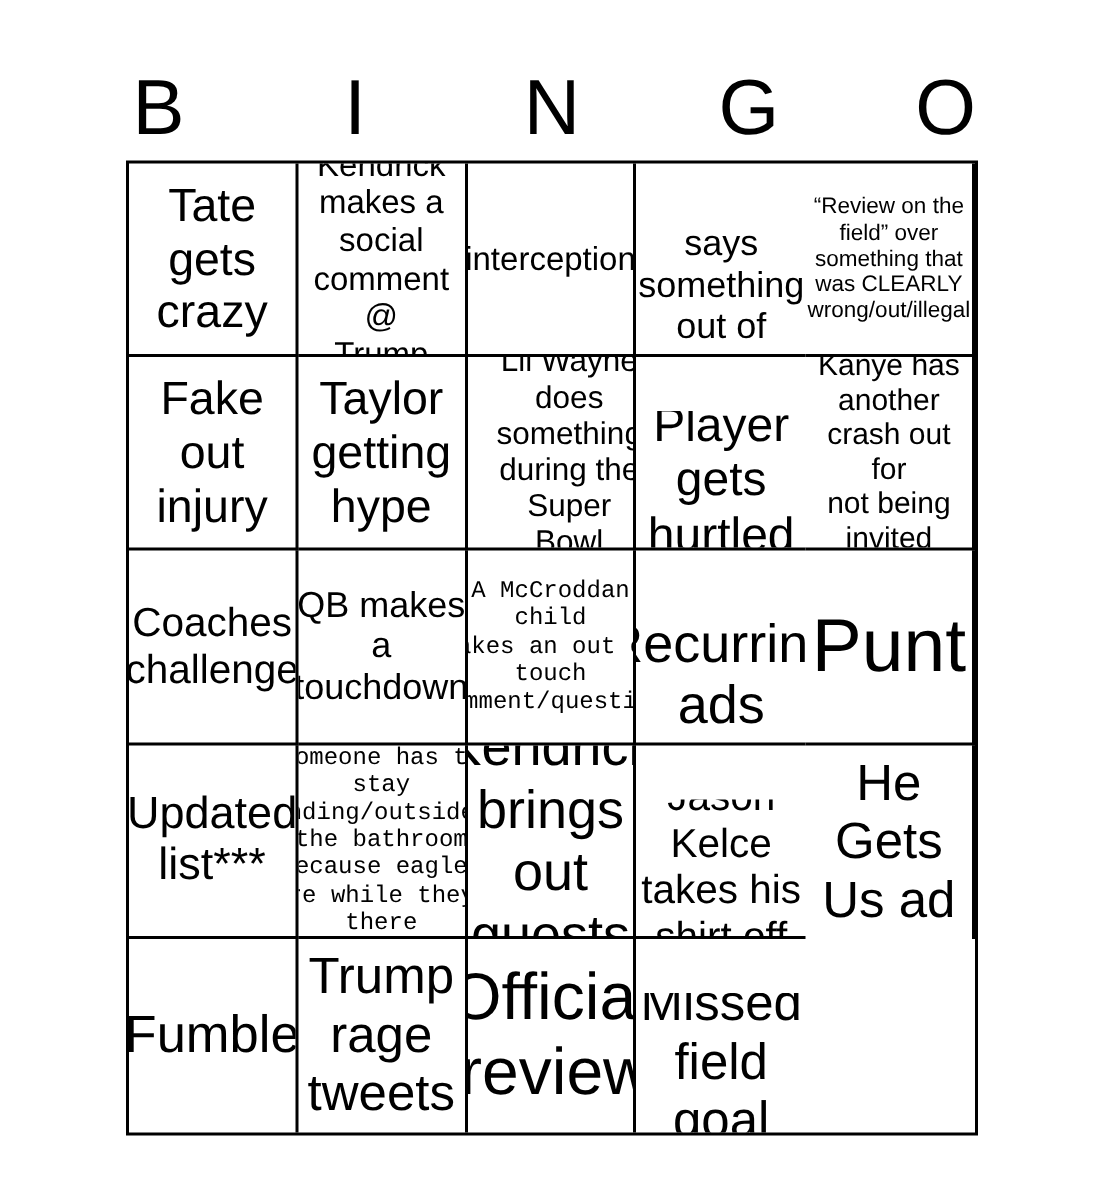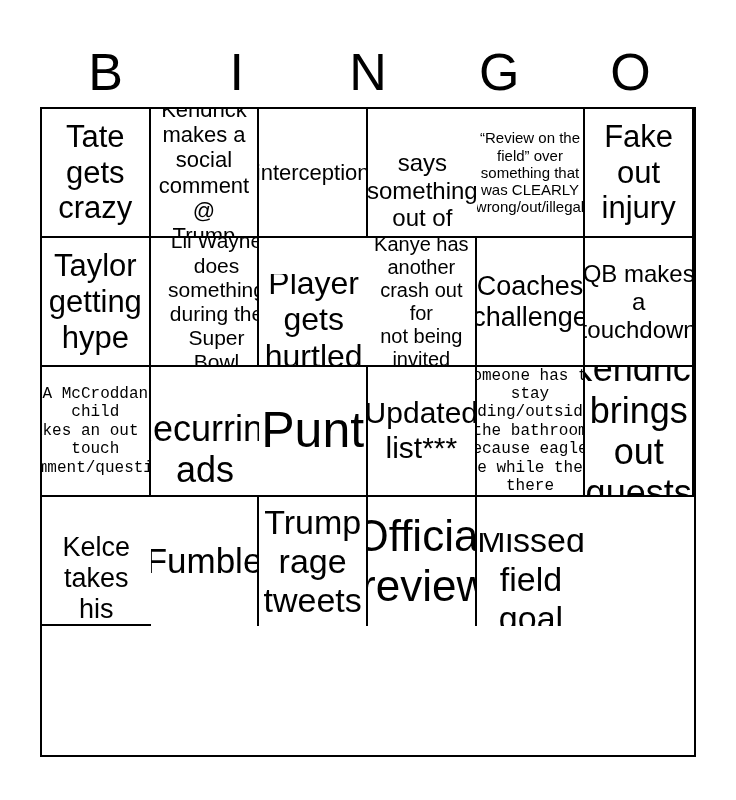--- a/index.html
+++ b/index.html
@@ -19,27 +19,27 @@
   }
   .title-letter {
     flex: 1;
     text-align: center;
     font-size: 52px;
     line-height: 52px;
     font-weight: 400;
     color: #000000;
   }
   .grid {
-    width: 656px;
+    width: 568px;
     height: 650px;
     margin: 9px auto 0 auto;
     border: 2px solid #000000;
     box-sizing: border-box;
     display: grid;
-    grid-template-columns: repeat(6, 1fr);
+    grid-template-columns: repeat(5, 1fr);
     grid-template-rows: repeat(5, 1fr);
   }
   .cell {
     border-right: 2px solid #000000;
     border-bottom: 2px solid #000000;
     box-sizing: border-box;
     display: flex;
     align-items: center;
     justify-content: center;
     text-align: center;
@@ -143,20 +143,23 @@
 score while they’re
 there</div>
     <div class="cell fs28">Kendrick
 brings out
 guests</div>
     <div class="cell fs27 col5">Jason
 Kelce
 takes his
 shirt off</div>
 
+    <div class="cell fs34 row5">He
+Gets
+Us ad</div>
     <div class="cell fs35 row5">Fumble</div>
     <div class="cell fs34 row5">Trump
 rage
 tweets</div>
     <div class="cell fs38 row5">Official
 review</div>
     <div class="cell fs34 row5 col5">Missed
 field
 goal</div>
 

